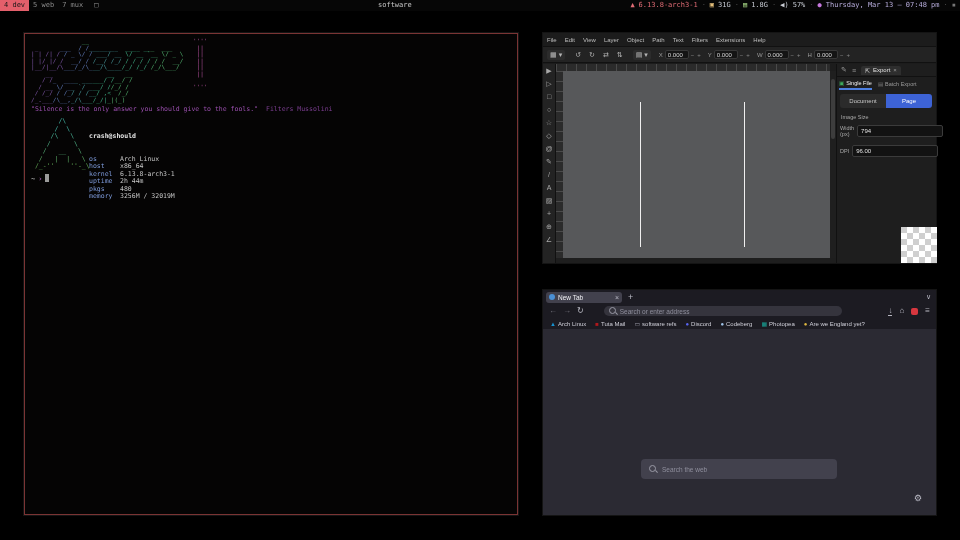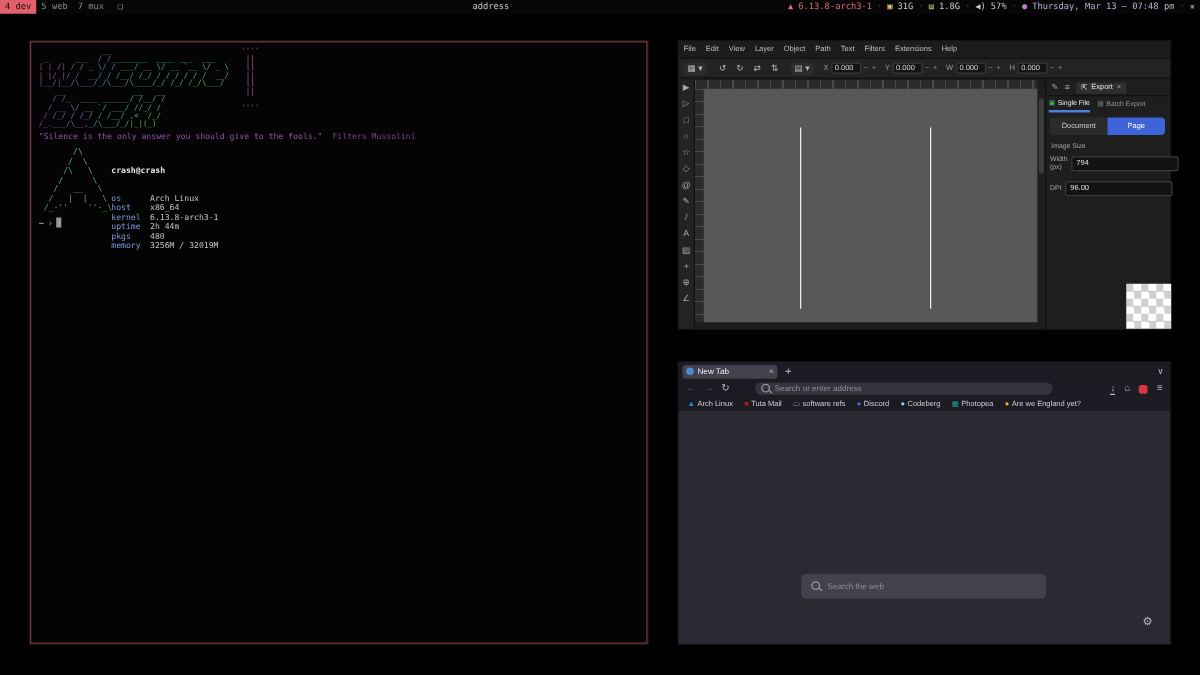--- a/index.html
+++ b/index.html
@@ -118,21 +118,21 @@
 </head>
 <body>
 
 <div id="topbar">
   <span style="display:flex;align-items:center">
       <span class="tag active">4 dev</span>
       <span class="tag">5 web</span>
       <span class="tag">7 mux</span>
     </span>
   <span id="layout-symbol">□</span>
-  <span id="win-title">address</span>
+  <span id="win-title">software</span>
   <span id="status">
       <span class="sglyph" style="color: rgb(224, 108, 117);">▲</span>
       <span class="stext" style="color: rgb(224, 108, 117);">6.13.8-arch3-1</span>
       <span class="sep">·</span>
       <span class="sglyph" style="color: rgb(229, 192, 123);">▣</span>
       <span class="stext" style="color: rgb(200, 204, 212);">31G</span>
       <span class="sep">·</span>
       <span class="sglyph" style="color: rgb(152, 195, 121);">▤</span>
       <span class="stext" style="color: rgb(200, 204, 212);">1.8G</span>
       <span class="sep">·</span>
@@ -152,21 +152,21 @@
  || 
  || 
  || 
  || 
  || 
     
 ''''</pre>
   <div id="term-quote"><span>"Silence is the only answer you should give to the fools."</span><span class="author">Filters Mussolini</span></div>
   <pre id="fetch-logo"><div style="color: rgb(69, 184, 168);">       /\</div><div style="color: rgb(69, 184, 168);">      /  \</div><div style="color: rgb(74, 181, 152);">     /\   \</div><div style="color: rgb(80, 178, 135);">    /      \</div><div style="color: rgb(86, 175, 119);">   /   __   \</div><div style="color: rgb(92, 172, 102);">  /   |  |   \</div><div style="color: rgb(98, 169, 86);"> /_-''    ''-_\</div></pre>
   <div id="fetch-info">
-    <div class="uh">crash@crash</div>
+    <div class="uh">crash@should</div>
     <div><div><span class="k">os</span><span class="v">Arch Linux</span></div><div><span class="k">host</span><span class="v">x86_64</span></div><div><span class="k">kernel</span><span class="v">6.13.8-arch3-1</span></div><div><span class="k">uptime</span><span class="v">2h 44m</span></div><div><span class="k">pkgs</span><span class="v">480</span></div><div><span class="k">memory</span><span class="v">3256M / 32019M</span></div></div>
   </div>
   <div id="term-prompt"><span>~</span><span class="psym">›</span><span id="term-cursor"></span></div>
 </div>
 
 <div id="inkscape" class="window">
   <div id="ink-menubar">
       <span class="menu-item">File</span>
       <span class="menu-item">Edit</span>
       <span class="menu-item">View</span>

